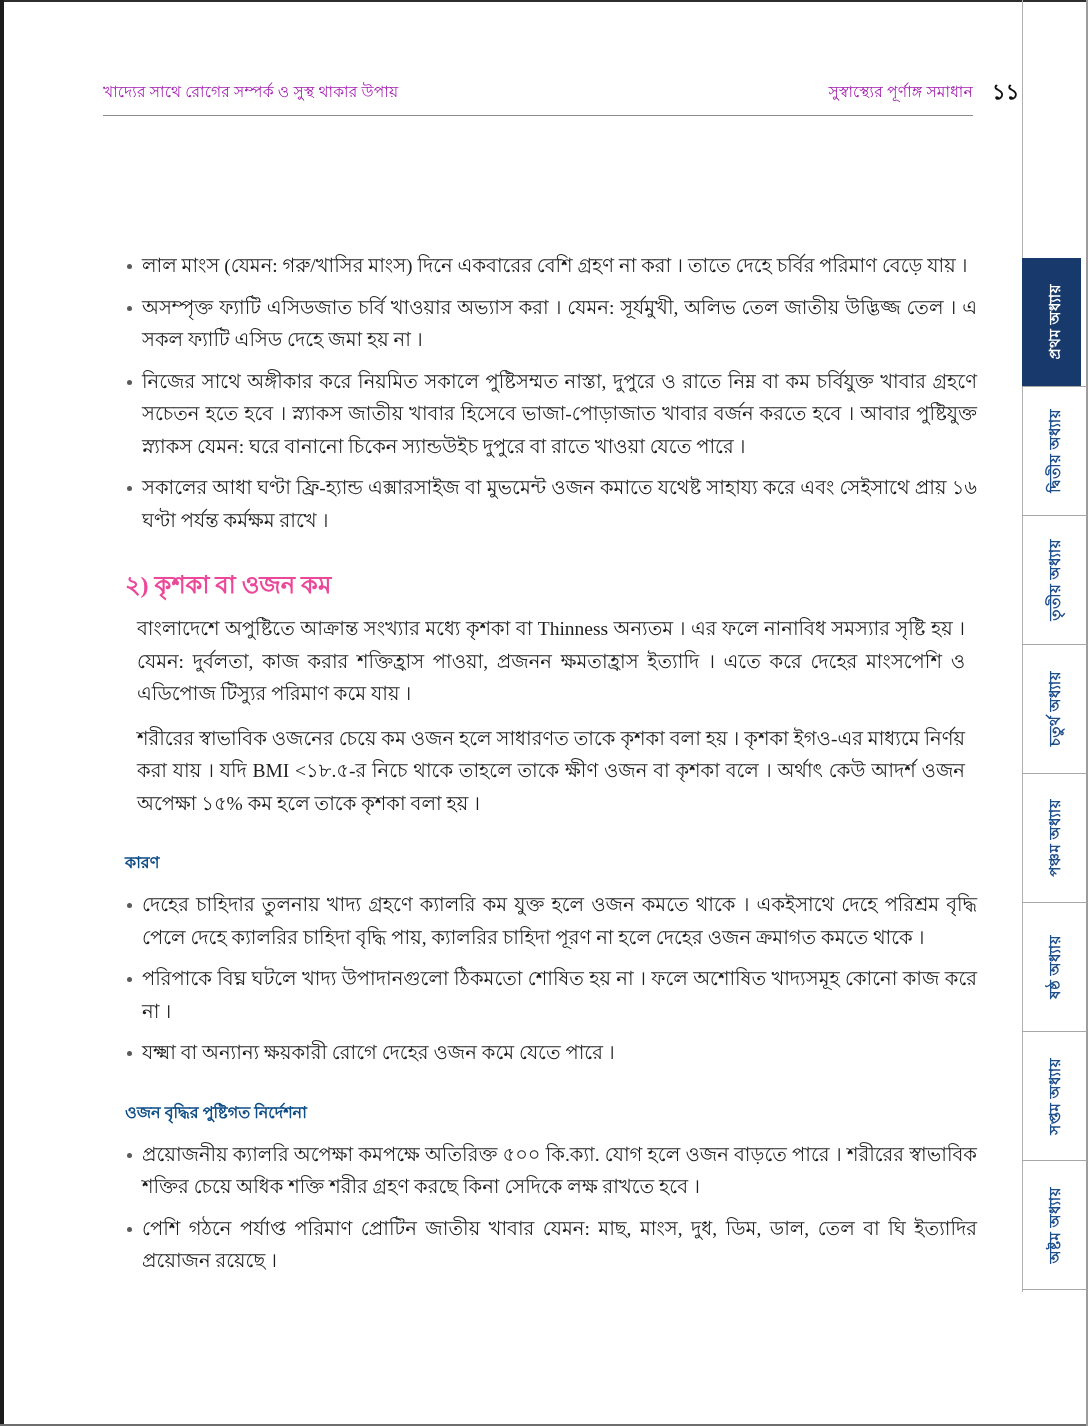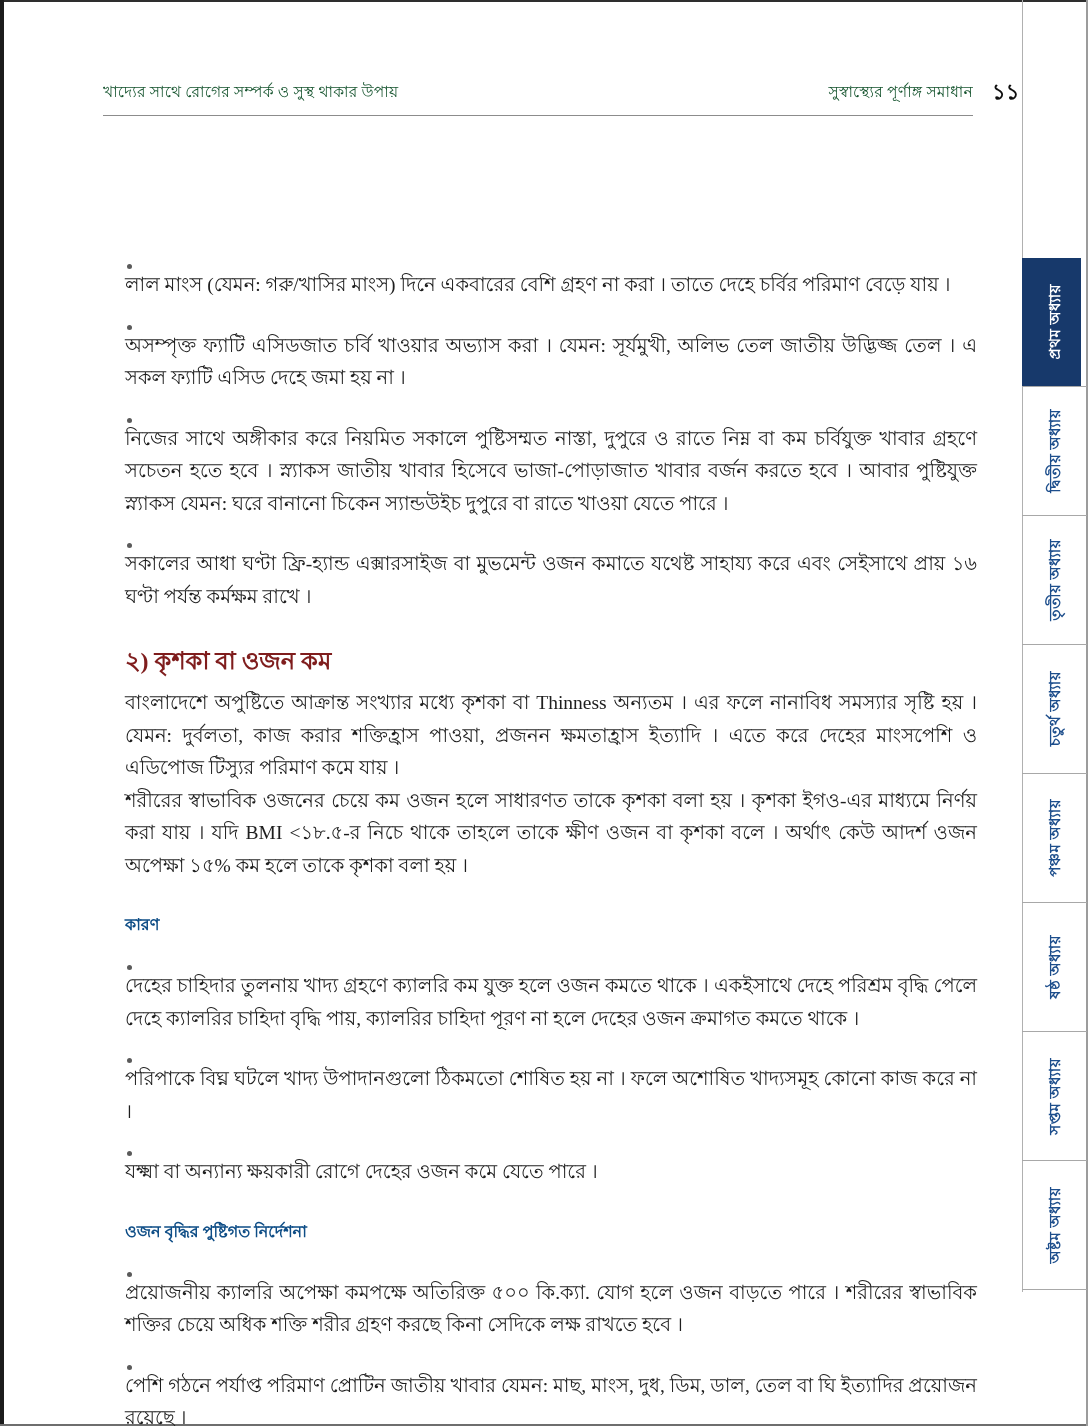--- a/index.html
+++ b/index.html
@@ -11,41 +11,41 @@
   .frame-left   { position:absolute; left:0; top:0; width:4px; height:100%; background:#1c1c1c; }
   .frame-top    { position:absolute; left:0; top:0; width:100%; height:2px; background:#2e2e2e; }
   .frame-bottom { position:absolute; left:0; bottom:0; width:100%; height:2px; background:#6e6e6e; }
   .frame-right  { position:absolute; right:0; top:0; width:2px; height:100%; background:#9c9c9c; }
 
   
   .header {
     position:absolute; left:103px; top:80px; width:870px;
     display:flex; justify-content:space-between; align-items:flex-end;
     padding-bottom:9px; border-bottom:1px solid #8c8c8c;
-    font-size:15.5px; color:#14532d; letter-spacing:.2px;
+    font-size:15.5px; color:#a21caf; letter-spacing:.2px;
   }
   .page-num {
     position:absolute; left:992px; top:76px; width:40px; 
     font-size:21px; font-weight:bold; color:#0f0f0f;
   }
 
   
   .content {
     position:absolute; left:125px; top:250px; width:852px;
     font-size:19.5px; line-height:32.5px; color:#1e1e1e;
   }
-  .bullet { display:flex; margin:0 0 9px 0;flex-direction:column; }
+  .bullet { display:flex; margin:0 0 9px 0; }
   .dot {
     flex:none; width:5px; height:5px; border-radius:50%;
     background:#5a5a5a; margin:14px 10px 0 2px;
   }
   .btext { flex:1; text-align:justify; }
-  .para  { margin:0; text-align:justify; }
+  .para  { margin:12px; text-align:justify; }
   h2.sec-main {
-    font-size:24px; line-height:32px; color:#7f1d1d;
+    font-size:24px; line-height:32px; color:#ec4899;
     margin:32px 0 10px 0; font-weight:bold;
   }
   h3.sec-sub {
     font-size:16px; line-height:30px; color:#0e4d86;
     margin:28px 0 11px 0; font-weight:bold;
   }
 
   
   .sidebar-line {
     position:absolute; top:0; right:65px; width:1px; height:1292px; background:#b0b0b0;

